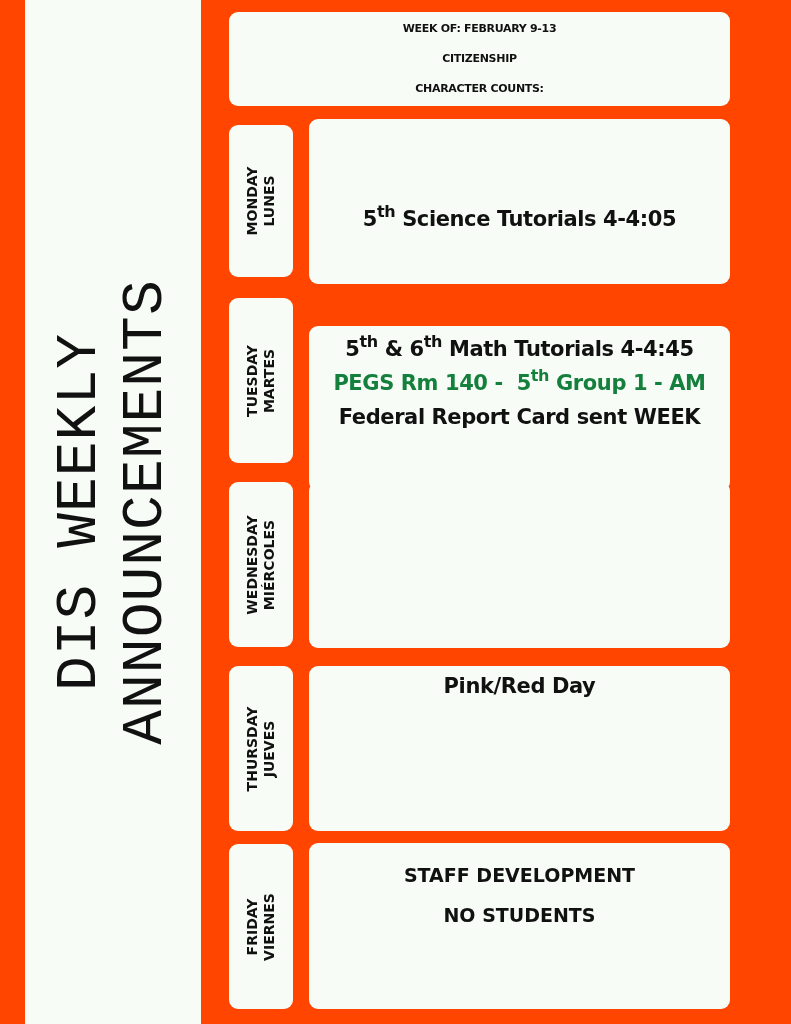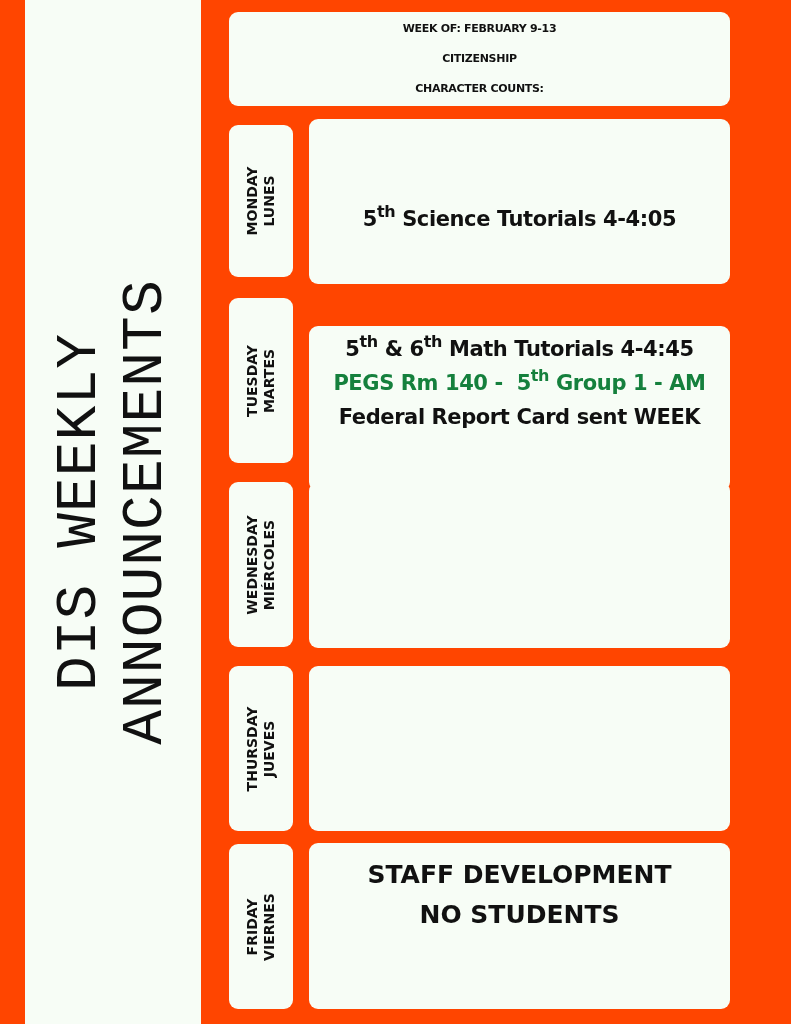--- a/index.html
+++ b/index.html
@@ -45,21 +45,21 @@
   .day-label .rot span { display: block; }
   .content {
     left: 309px; width: 421px;
     display: flex; flex-direction: column; align-items: center;
     text-align: center; color: #111;
     font-family: "DejaVu Sans", sans-serif; font-weight: bold;
   }
   .line { font-size: 21px; line-height: 34px; white-space: nowrap; letter-spacing: -0.4px; }
   .orange { color: #15803d; }
   sup { font-size: 16px; vertical-align: 9px; line-height: 0; }
-  .caps { font-size: 25px; line-height: 40px; letter-spacing: 0; }
+  .caps { font-size: 19px; line-height: 40px; letter-spacing: 0; }
 </style>
 </head>
 <body>
 
 <div class="left-panel"></div>
 <div class="title-wrap">
   <div class="title">
     <span>DIS WEEKLY</span>
     <span>ANNOUNCEMENTS</span>
   </div>
@@ -109,20 +109,23 @@
 </div>
 <div class="card content" style="top:482px;height:166px;"></div>
 
 <div class="card day-label" style="top:666px;height:165px;">
   <div class="rot">
     <span>THURSDAY</span>
     <span>JUEVES</span>
   </div>
 </div>
 <div class="card content" style="top:666px;height:165px;padding-top:3px;box-sizing:border-box;">
+  <div class="line" style="margin-bottom:44px;">
+    <span>Pink/Red Day</span>
+  </div>
 </div>
 
 <div class="card day-label" style="top:844px;height:165px;">
   <div class="rot">
     <span>FRIDAY</span>
     <span>VIERNES</span>
   </div>
 </div>
 <div class="card content" style="top:843px;height:166px;padding-top:12px;box-sizing:border-box;">
   <div class="line caps">

